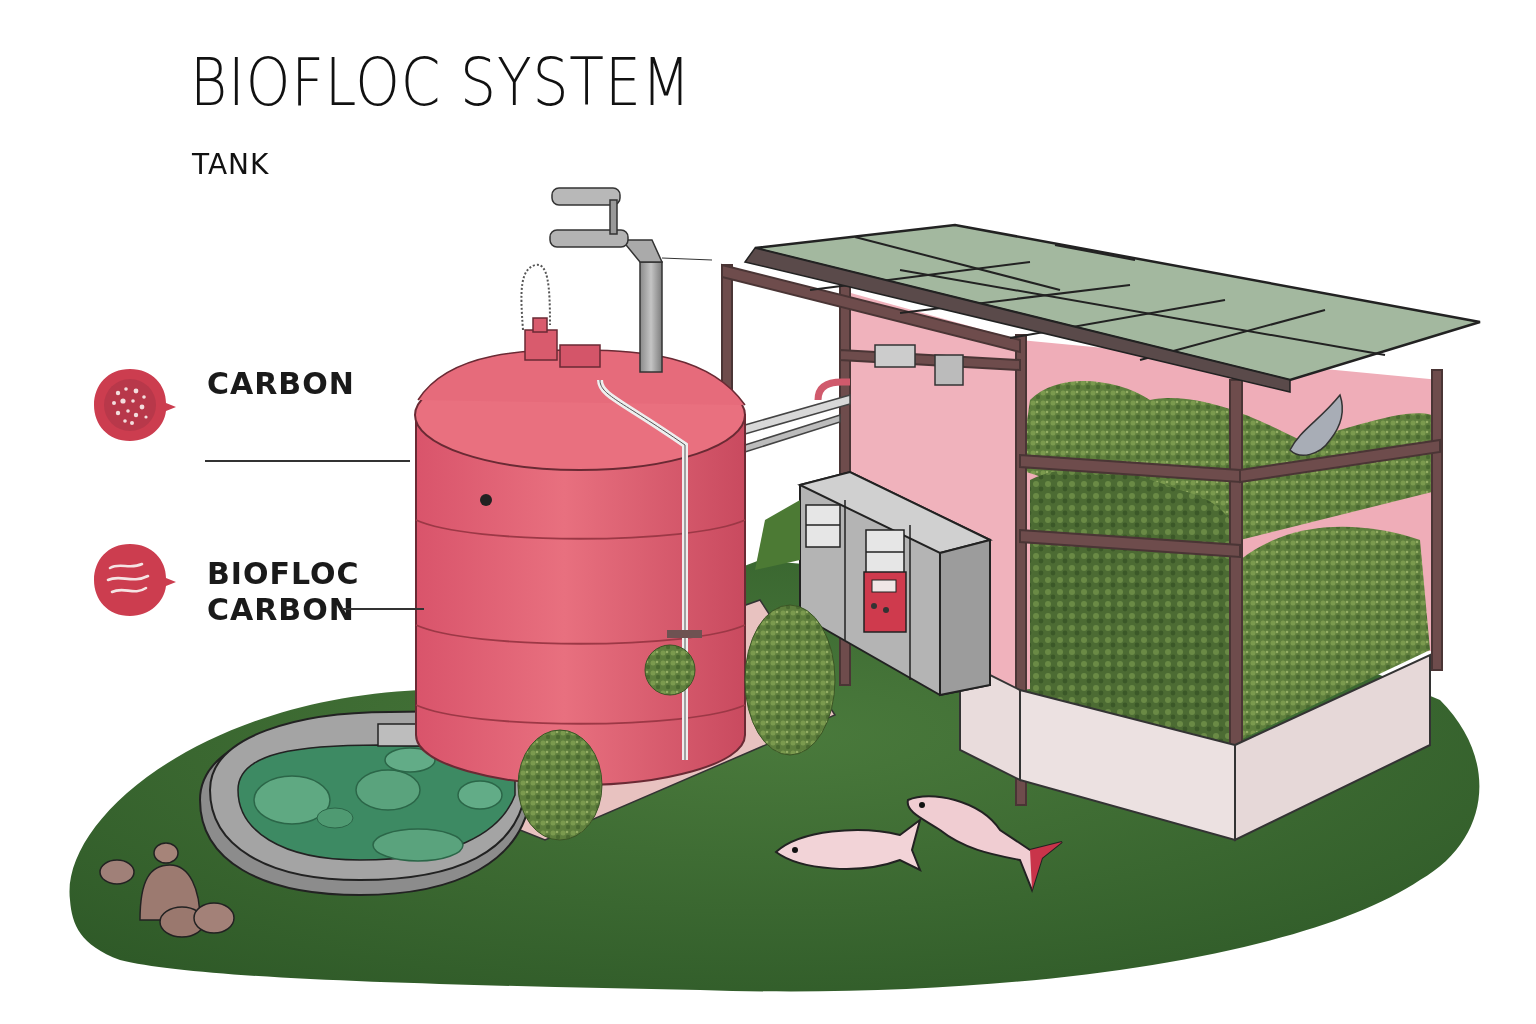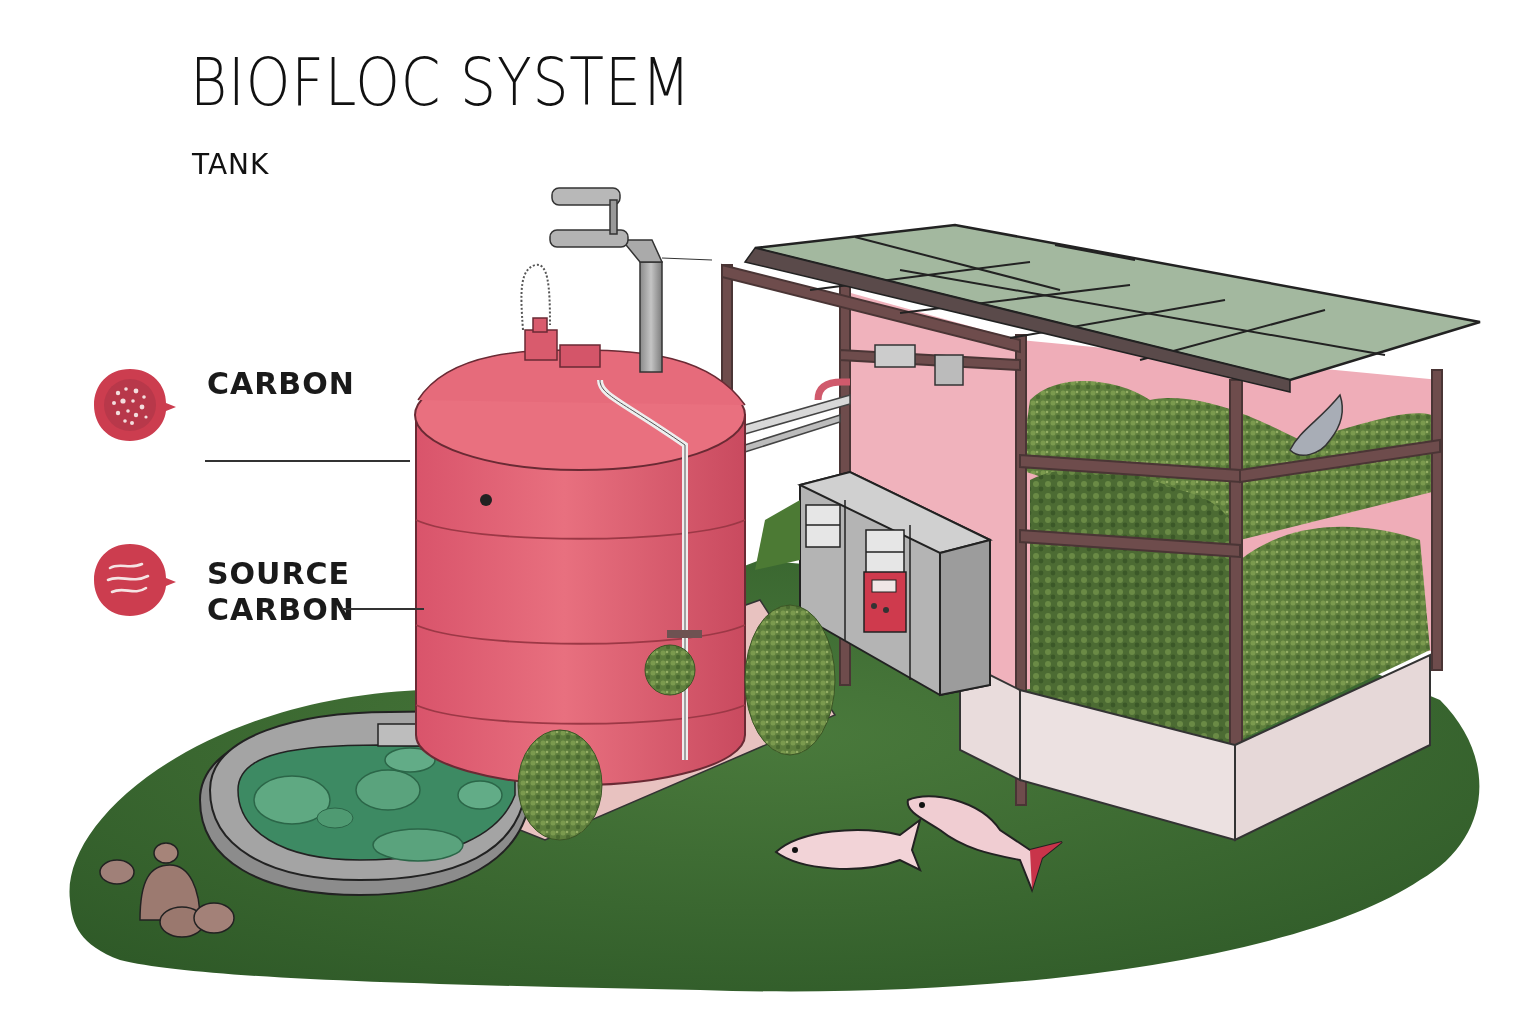--- a/index.html
+++ b/index.html
@@ -215,16 +215,16 @@
 
 <svg class="icon-bubble" style="left:90px; top:540px;" width="92" height="80" viewBox="0 0 92 80">
   <path d="M40 4 C 62 4, 76 20, 76 38 L 86 42 L 76 46 C 74 62, 60 76, 40 76 C 18 76, 4 60, 4 40 C 4 20, 18 4, 40 4 Z" fill="#cc3d4f"></path>
   <g fill="none" stroke="#f5e4e4" stroke-width="2.6" stroke-linecap="round">
     <path d="M20 28 C 30 22, 40 30, 52 24"></path>
     <path d="M18 40 C 30 34, 42 44, 58 36"></path>
     <path d="M22 52 C 34 46, 44 56, 56 48"></path>
   </g>
 </svg>
 <div class="label" style="left:207px; top:556px;">
-  <div>SOURCE</div>
+  <div>BIOFLOC</div>
   <div>CARBON</div>
 </div>
 <div class="label-line" style="left:342px; top:608px; width:82px;"></div>
 
 </body></html>

